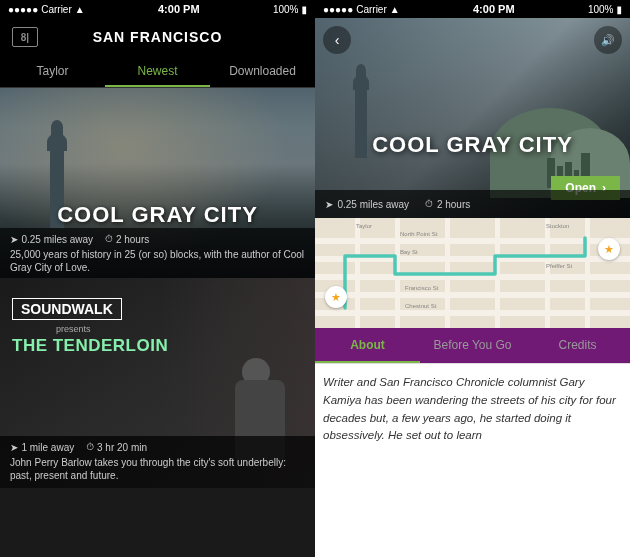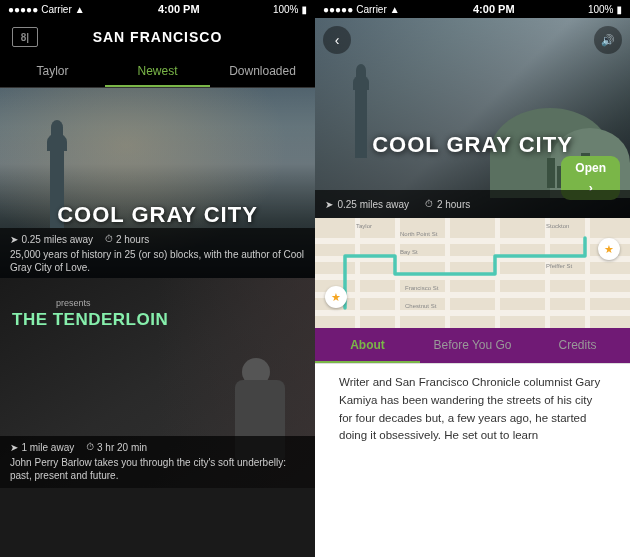--- a/index.html
+++ b/index.html
@@ -415,26 +415,25 @@
 
     .open-btn {
       position: absolute;
       bottom: 18px;
       right: 10px;
       background: #7ab648;
       color: #fff;
       font-size: 12px;
       font-weight: 700;
       padding: 5px 14px;
-      border-radius: 9px;
+      border-radius: 0;
       display: flex;
       align-items: center;
       gap: 6px;
       cursor: pointer;
-      flex-direction: column;
     }
 
     .right-meta-bar {
       position: absolute;
       bottom: 0;
       left: 0;
       right: 0;
       background: rgba(0,0,0,0.65);
       padding: 5px 10px;
       display: flex;
@@ -516,22 +515,23 @@
     }
     .detail-tabs .dtab.active {
       color: #7ab648;
       border-bottom: 2px solid #7ab648;
       font-weight: 600;
     }
 
     
     .detail-content {
       flex: 1;
-      padding: 10px 24px;
+      padding: 10px 8px;
       overflow: hidden;
+      font-style: italic;
     }
     .detail-content p {
       font-size: 11.5px;
       color: #333;
       line-height: 1.55;
     }
 
     
     svg.map-svg {
       position: absolute;
@@ -600,20 +600,21 @@
   </div>
 
   <div class="card-2">
     <div class="card-2-bg">
       <div class="person-silhouette">
         <div class="person-head"></div>
         <div class="person-body"></div>
       </div>
     </div>
     <div class="card-2-content">
+      <div class="soundwalk-label">SOUNDWALK</div>
       <div class="presents">presents</div>
       <div class="tenderloin">THE TENDERLOIN</div>
     </div>
     <div class="card-2-info">
       <div class="meta">
         <div class="meta-item">
           <span>➤</span>
           <span>1 mile away</span>
         </div>
         <div class="meta-item">

